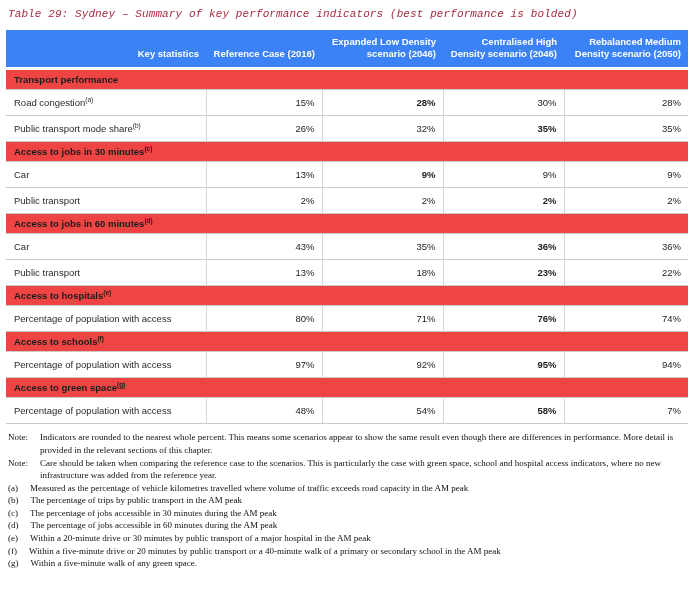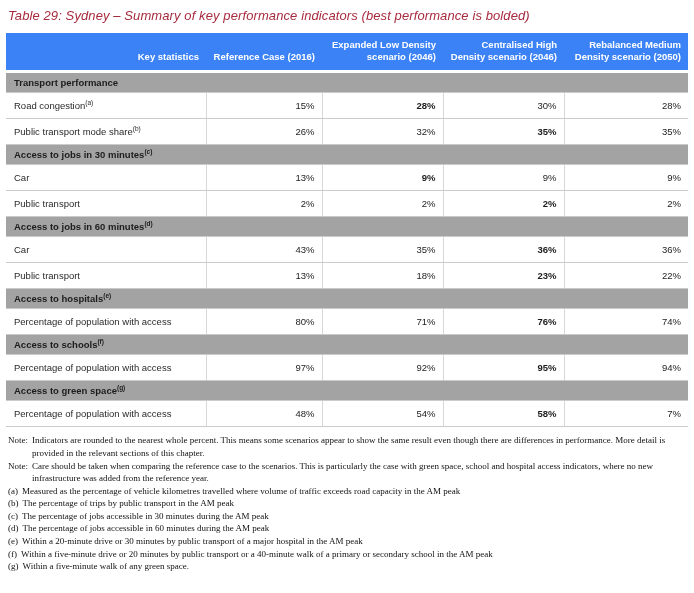--- a/index.html
+++ b/index.html
@@ -3,59 +3,59 @@
 <meta charset="utf-8">
 <style>
   html,body{margin:0;padding:0;}
   body{
     width:694px;height:593px;background:#ffffff;
     font-family:"Liberation Sans",sans-serif;color:#1c1c1c;
     position:relative;overflow:hidden;
   }
   .title{
     margin:8px 8px 0 8px;
-    font-family:Liberation Sans, sans-serif;
+    font-family:Liberation Mono, monospace;
     font-style:italic;
     color:#a72b3e;
-    font-size:13px;
+    font-size:11px;
     letter-spacing:.1px;
   }
   table.kpi{
     width:682px;margin:10px 6px 0 6px;
     border-collapse:collapse;table-layout:fixed;
   }
   table.kpi th{
     background:#3b82f6;color:#ffffff;font-weight:bold;
     font-size:9.5px;line-height:1.28;
     text-align:right;vertical-align:bottom;
     padding:6px 7px 7px 7px;
   }
   table.kpi th.cLabel{text-align:right;padding-left:8px;}
   tr.section td{
-    background:#a3a3a3;font-weight:bold;font-size:9.5px;
+    background:#ef4444;font-weight:bold;font-size:9.5px;
     padding:4px 8px 4px 8px;
     border-bottom:1px solid #cbcbc9;
   }
   tr.section.first td{border-top:3px solid #ffffff;}
   tr.data td{
     font-size:9.5px;padding:7px 7px 7px 7px;
     border-bottom:1px solid #cbcbc9;
     background:#ffffff;
   }
   tr.data td:first-child{padding-left:8px;color:#2a2a2a;}
   tr.data td + td{border-left:1px solid #d8d7d5;text-align:right;}
   tr.data td.b{font-weight:bold;}
   sup{font-size:6.5px;line-height:0;}
   .notes{
     margin:7px 8px 0 8px;
     font-family:"Liberation Serif",serif;
     font-size:9px;line-height:1.4;color:#111111;
   }
   .note-line{display:flex;}
-  .note-prefix{flex:none;margin-right:4px;white-space:nowrap;}
+  .note-prefix{flex:none;margin-right:12px;white-space:nowrap;}
   .note-text{flex:1;}
 </style>
 </head>
 <body>
 
 <div class="title">Table 29: Sydney – Summary of key performance indicators (best performance is bolded)</div>
 
 <table class="kpi">
   <colgroup>
     <col style="width:200px">

